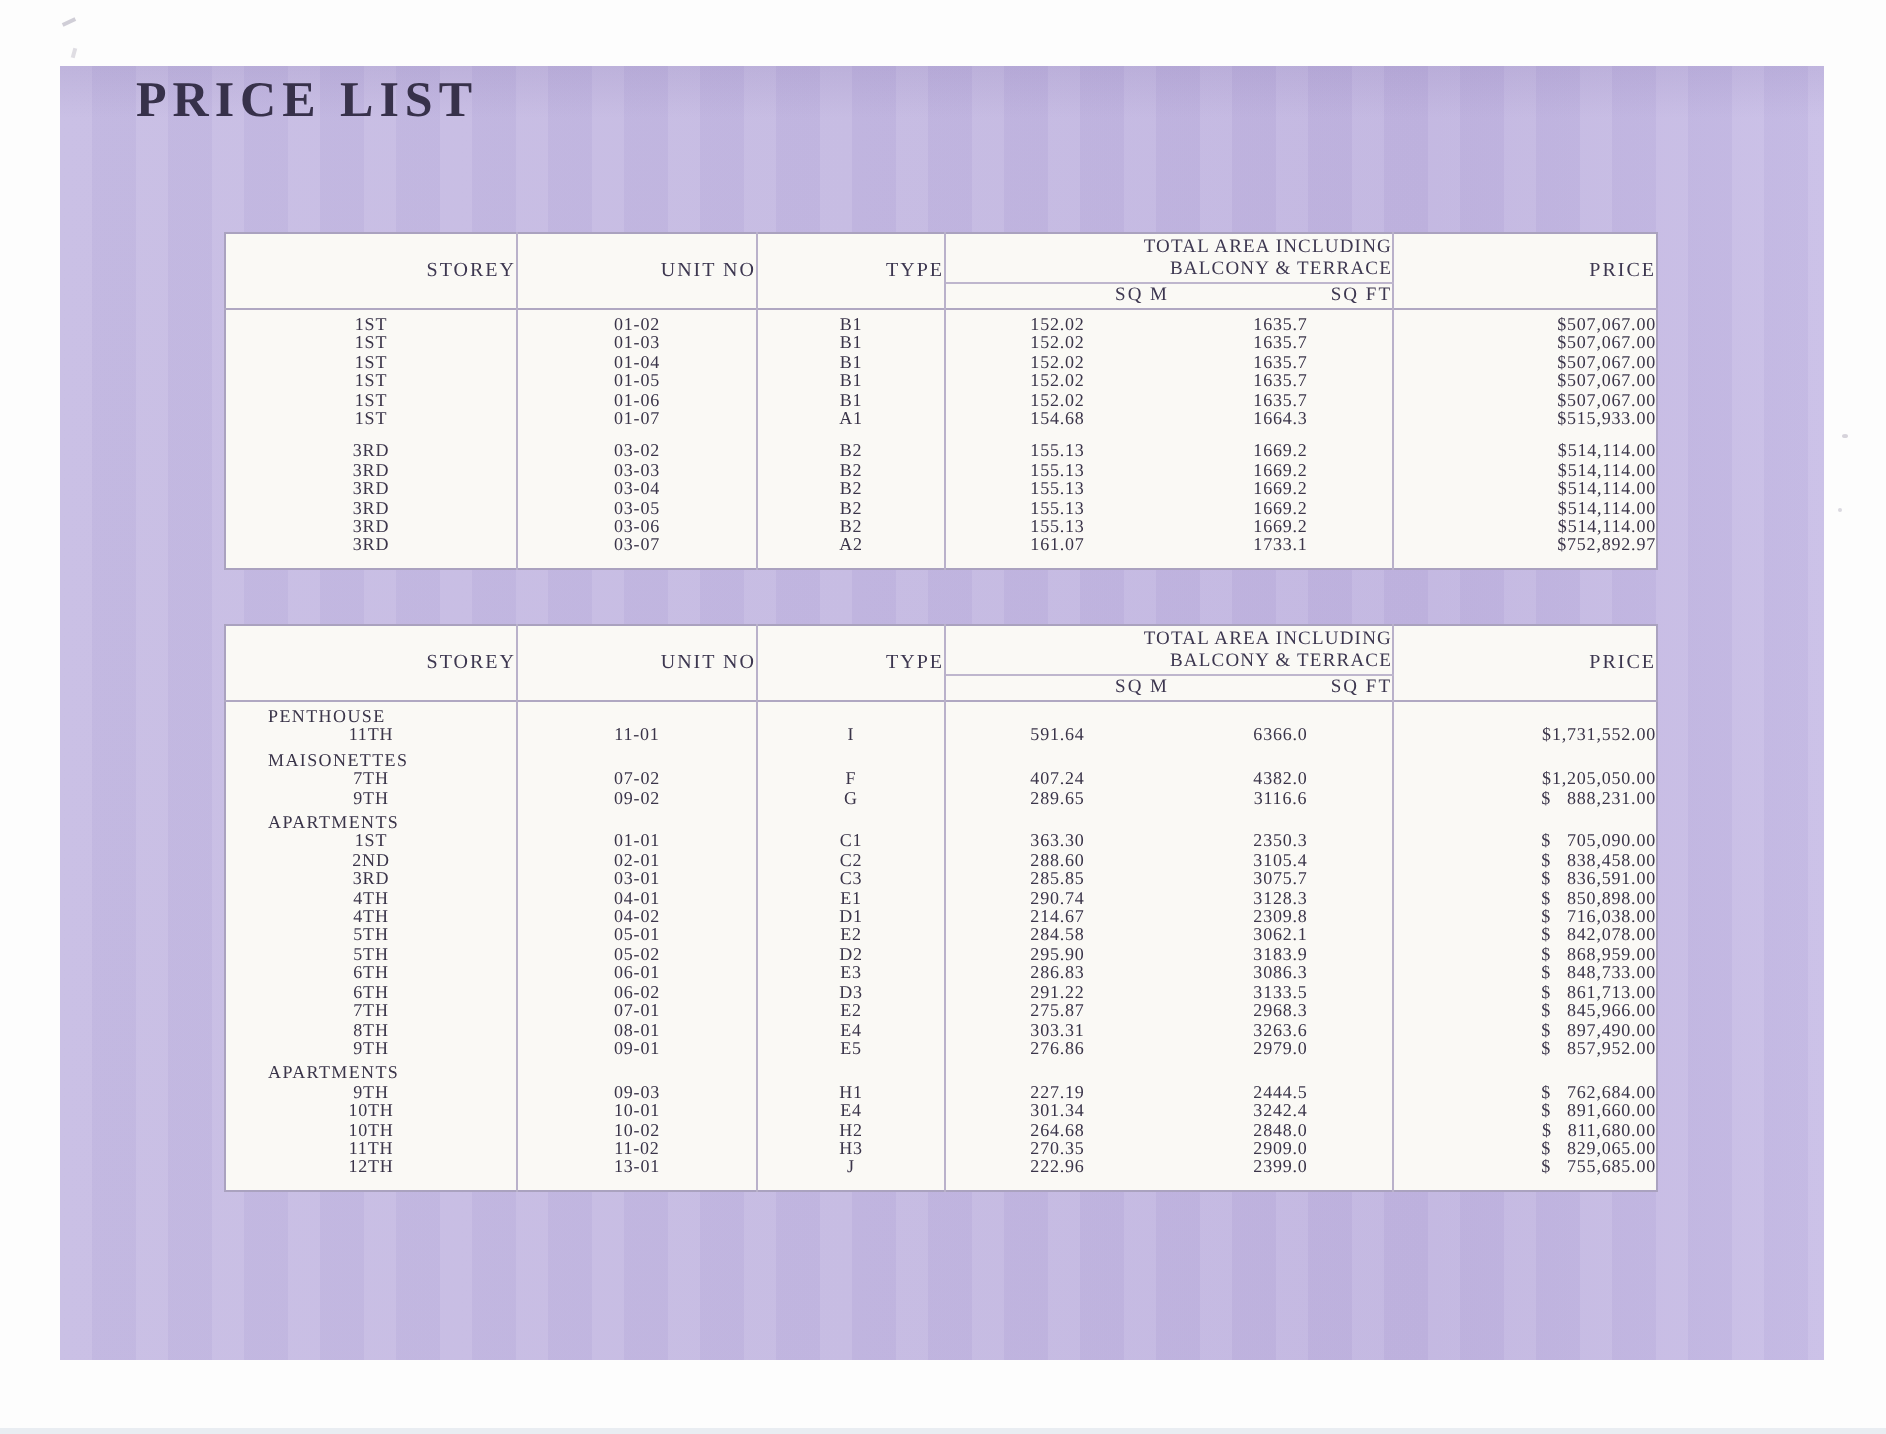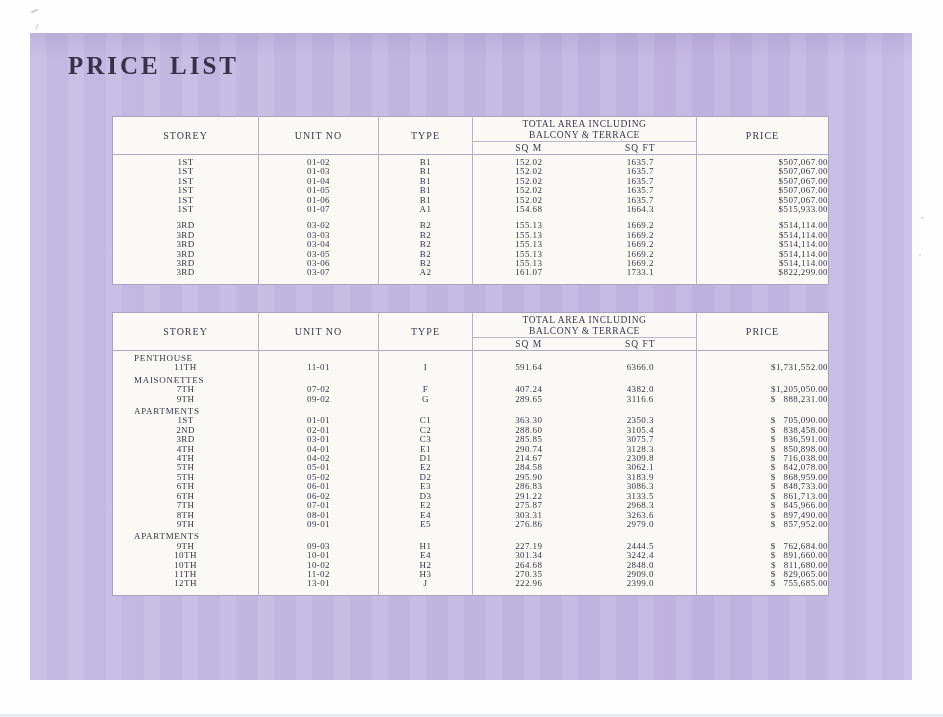--- a/index.html
+++ b/index.html
@@ -17,39 +17,39 @@
       repeating-linear-gradient(90deg,
         rgba(255,255,255,0.05) 0px, rgba(255,255,255,0.05) 16px,
         rgba(104,84,160,0.045) 16px, rgba(104,84,160,0.045) 38px),
       linear-gradient(90deg, #c7bde4 0%, #c4b9e2 45%, #c1b5e0 78%, #c9bfe7 100%);
   }
   .sheet::before {
     content:""; position:absolute; left:0; top:0; right:0; height:26px;
     background:linear-gradient(180deg, rgba(90,70,140,0.10), rgba(90,70,140,0));
   }
   .doc-title {
-    position:absolute; left:38px; top:19px;
+    position:absolute; left:38px; top:4px;
     font-size:25px; font-weight:bold; letter-spacing:3px;
     color:#37314a;
   }
   .block { position:absolute; left:82px; width:716px; }
   #block1 { top:83px; }
   #block2 { top:279px; }
   .sec-title {
     font-size:12.5px; font-weight:bold; letter-spacing:1.6px;
     color:#342e47; margin-bottom:6px;
   }
   table {
     width:716px; border-collapse:collapse; table-layout:fixed;
     background:#faf9f5; border:1px solid #aaa2bf; color:#3a3449;
   }
   thead { border-bottom:1px solid #b0a8c2; }
   th {
     font-weight:normal; font-size:10px; letter-spacing:1px;
-    text-align:center; vertical-align:middle; color:#3d3750;
+    text-align:right; vertical-align:middle; color:#3d3750;
   }
   thead tr.mainhead th { height:21px; }
   thead tr.subhead th { font-size:9.5px; height:13px; }
   th.area-h {
     white-space:pre-line; line-height:11px; padding-top:2px;
     font-size:9.5px; letter-spacing:0.6px;
     border-bottom:1px solid #beb6cd;
   }
   .vr { border-right:1px solid #b9b1ca; }
   td {
@@ -198,21 +198,21 @@
             <td class="c-sqm">155.13</td>
             <td class="c-sqft vr">1669.2</td>
             <td class="c-price">$514,114.00</td>
           </tr>
           <tr class="data-row">
             <td class="c-storey vr">3RD</td>
             <td class="c-unit vr">03-07</td>
             <td class="c-type vr">A2</td>
             <td class="c-sqm">161.07</td>
             <td class="c-sqft vr">1733.1</td>
-            <td class="c-price">$822,299.00</td>
+            <td class="c-price">$752,892.97</td>
           </tr>
         </tbody>
     </table>
   </section>
 
   <section class="block" id="block2">
     <table>
       <colgroup>
         <col style="width:146px">
           <col style="width:120px">

